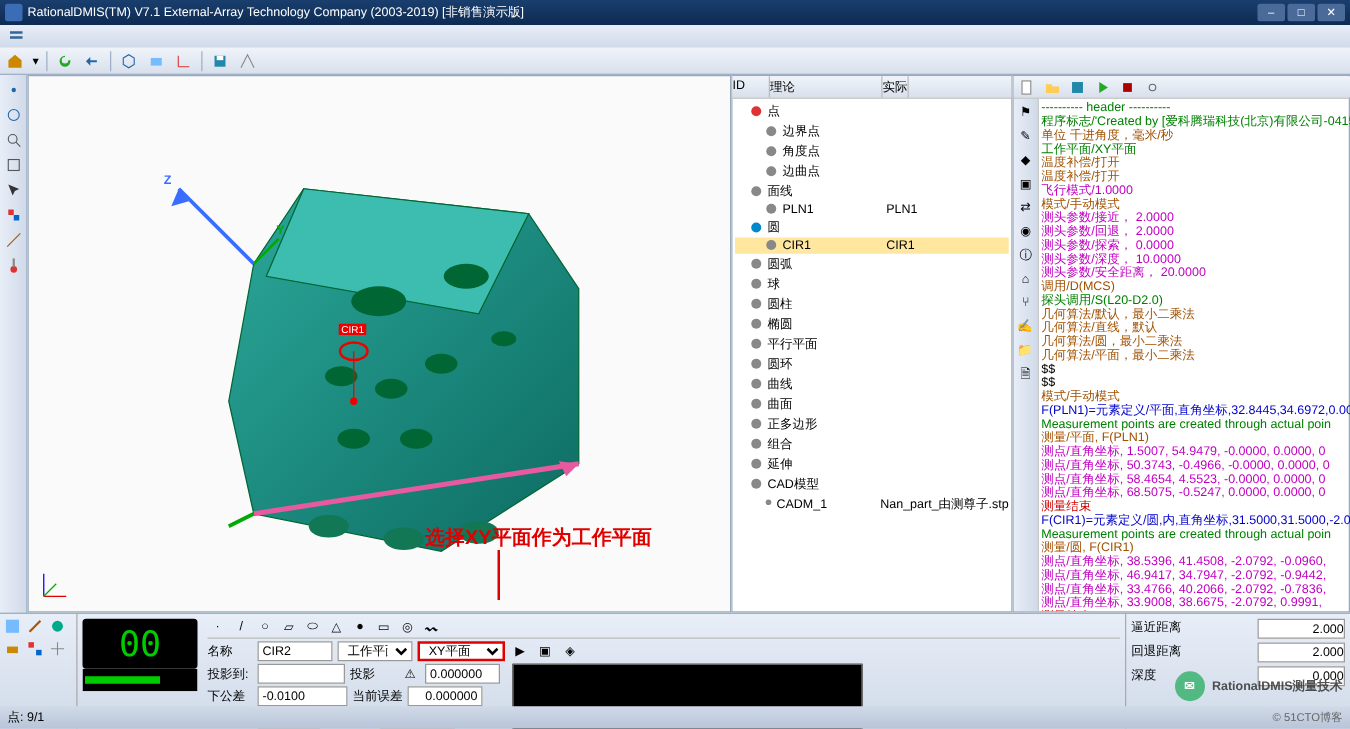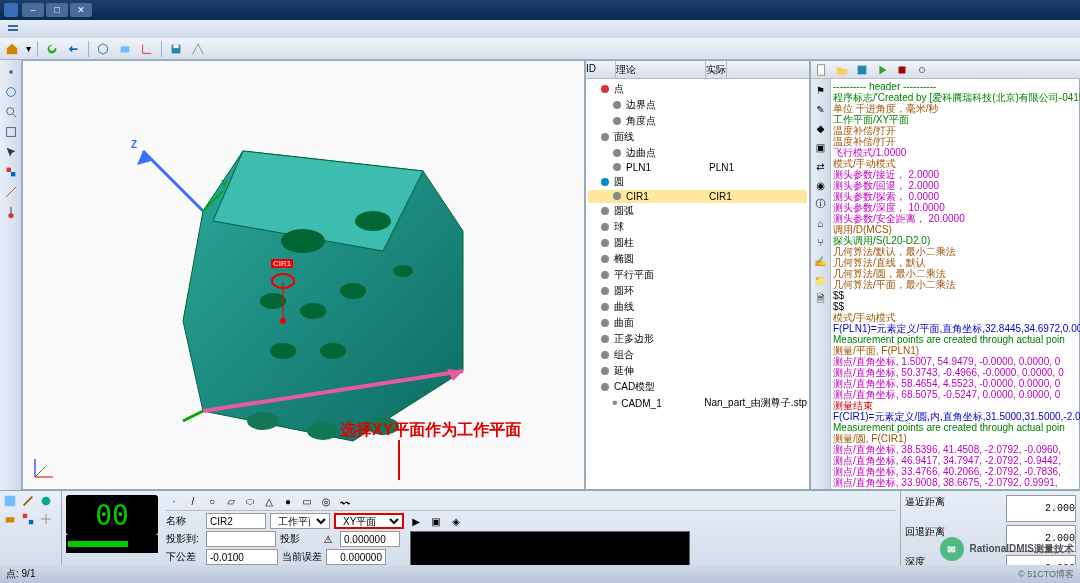--- a/index.html
+++ b/index.html
@@ -41,32 +41,33 @@
 .drobox { width:92px;height:40px;background:#000;color:#0c0;font-family:monospace;font-size:28px;display:flex;align-items:center;justify-content:center;border-radius:3px;}
 .propbar { flex:1; padding:2px 4px;}
 .propicons { height:18px; display:flex; gap:3px; align-items:center; border-bottom:1px solid #bbb; margin-bottom:2px;}
 .proprow { display:flex; align-items:center; gap:4px; margin-bottom:2px; font-size:10px;}
 .proprow label{min-width:36px;}
 .proprow input,.proprow select{height:16px;font-size:10px;border:1px solid #999;padding:0 3px;background:#fff;}
 .redbox { border:2px solid #e00000 !important;}
 .graph { width:280px; height:60px; background:#000; border:1px solid #666;}
 .rightprops { width:180px; padding:4px; border-left:1px solid #aaa;}
 .rprow{display:flex;justify-content:space-between;margin-bottom:3px;}
-.rprow input{width:70px;height:27px;font-size:10px;text-align:right;border:1px solid #999;font-family:Liberation Mono, monospace;}
+.rprow input{width:70px;height:16px;font-size:10px;text-align:right;border:1px solid #999;}
 .status { position:absolute; bottom:0; left:0; right:0; height:18px; background:linear-gradient(#d0dae8,#b8c4d8); font-size:10px; padding:2px 6px; display:flex; align-items:center;}
 .watermark{position:absolute;right:6px;bottom:22px;color:#333;font-size:16px;font-weight:bold;opacity:.85;display:flex;align-items:center;gap:6px;}
 .wmicon{width:24px;height:24px;border-radius:50%;background:#3cb371;display:flex;align-items:center;justify-content:center;color:#fff;}
 .codehdr{height:18px;background:linear-gradient(#f0f4fa,#d8e0ec);border-bottom:1px solid #bbb;display:flex;align-items:center;gap:4px;padding:0 3px;}
 .axis-lbl{position:absolute;font-size:10px;font-weight:bold;}
 </style>
 </head>
 <body>
 
 <div class="titlebar">
   <span class="appicon"></span>
+  <span class="ttext">RationalDMIS(TM) V7.1   External-Array Technology Company (2003-2019)   [非销售演示版]</span>
   <div class="winbtns">
     <div class="winbtn">–</div>
     <div class="winbtn">□</div>
     <div class="winbtn">✕</div>
   </div>
 </div>
 
 <div class="menubar">
   <span class="micon"><svg viewBox="0 0 14 14">
         <rect x="2" y="3" width="10" height="2" fill="#369"></rect>
@@ -237,31 +238,31 @@
               <circle cx="5" cy="5" r="4" fill="#888"></circle>
             </svg></span>
           <span style="display:inline-block;min-width:80px">边界点</span>
         </div>
         <div class="tnode l2">
           <span class="ic"><svg viewBox="0 0 11 11">
               <circle cx="5" cy="5" r="4" fill="#888"></circle>
             </svg></span>
           <span style="display:inline-block;min-width:80px">角度点</span>
         </div>
+        <div class="tnode l2">
+          <span class="ic"><svg viewBox="0 0 11 11">
+              <circle cx="5" cy="5" r="4" fill="#888"></circle>
+            </svg></span>
+          <span style="display:inline-block;min-width:80px">边曲点</span>
+        </div>
         <div class="tnode l1">
           <span class="ic"><svg viewBox="0 0 11 11">
               <circle cx="5" cy="5" r="4" fill="#888"></circle>
             </svg></span>
           <span style="display:inline-block;min-width:80px">面线</span>
-        </div>
-        <div class="tnode l2">
-          <span class="ic"><svg viewBox="0 0 11 11">
-              <circle cx="5" cy="5" r="4" fill="#888"></circle>
-            </svg></span>
-          <span style="display:inline-block;min-width:80px">边曲点</span>
         </div>
         <div class="tnode l2">
           <span class="ic"><svg viewBox="0 0 11 11">
               <circle cx="5" cy="5" r="4" fill="#888"></circle>
             </svg></span>
           <span style="display:inline-block;min-width:80px">PLN1</span>
           <span>PLN1</span>
         </div>
         <div class="tnode l1">
           <span class="ic"><svg viewBox="0 0 11 11">

